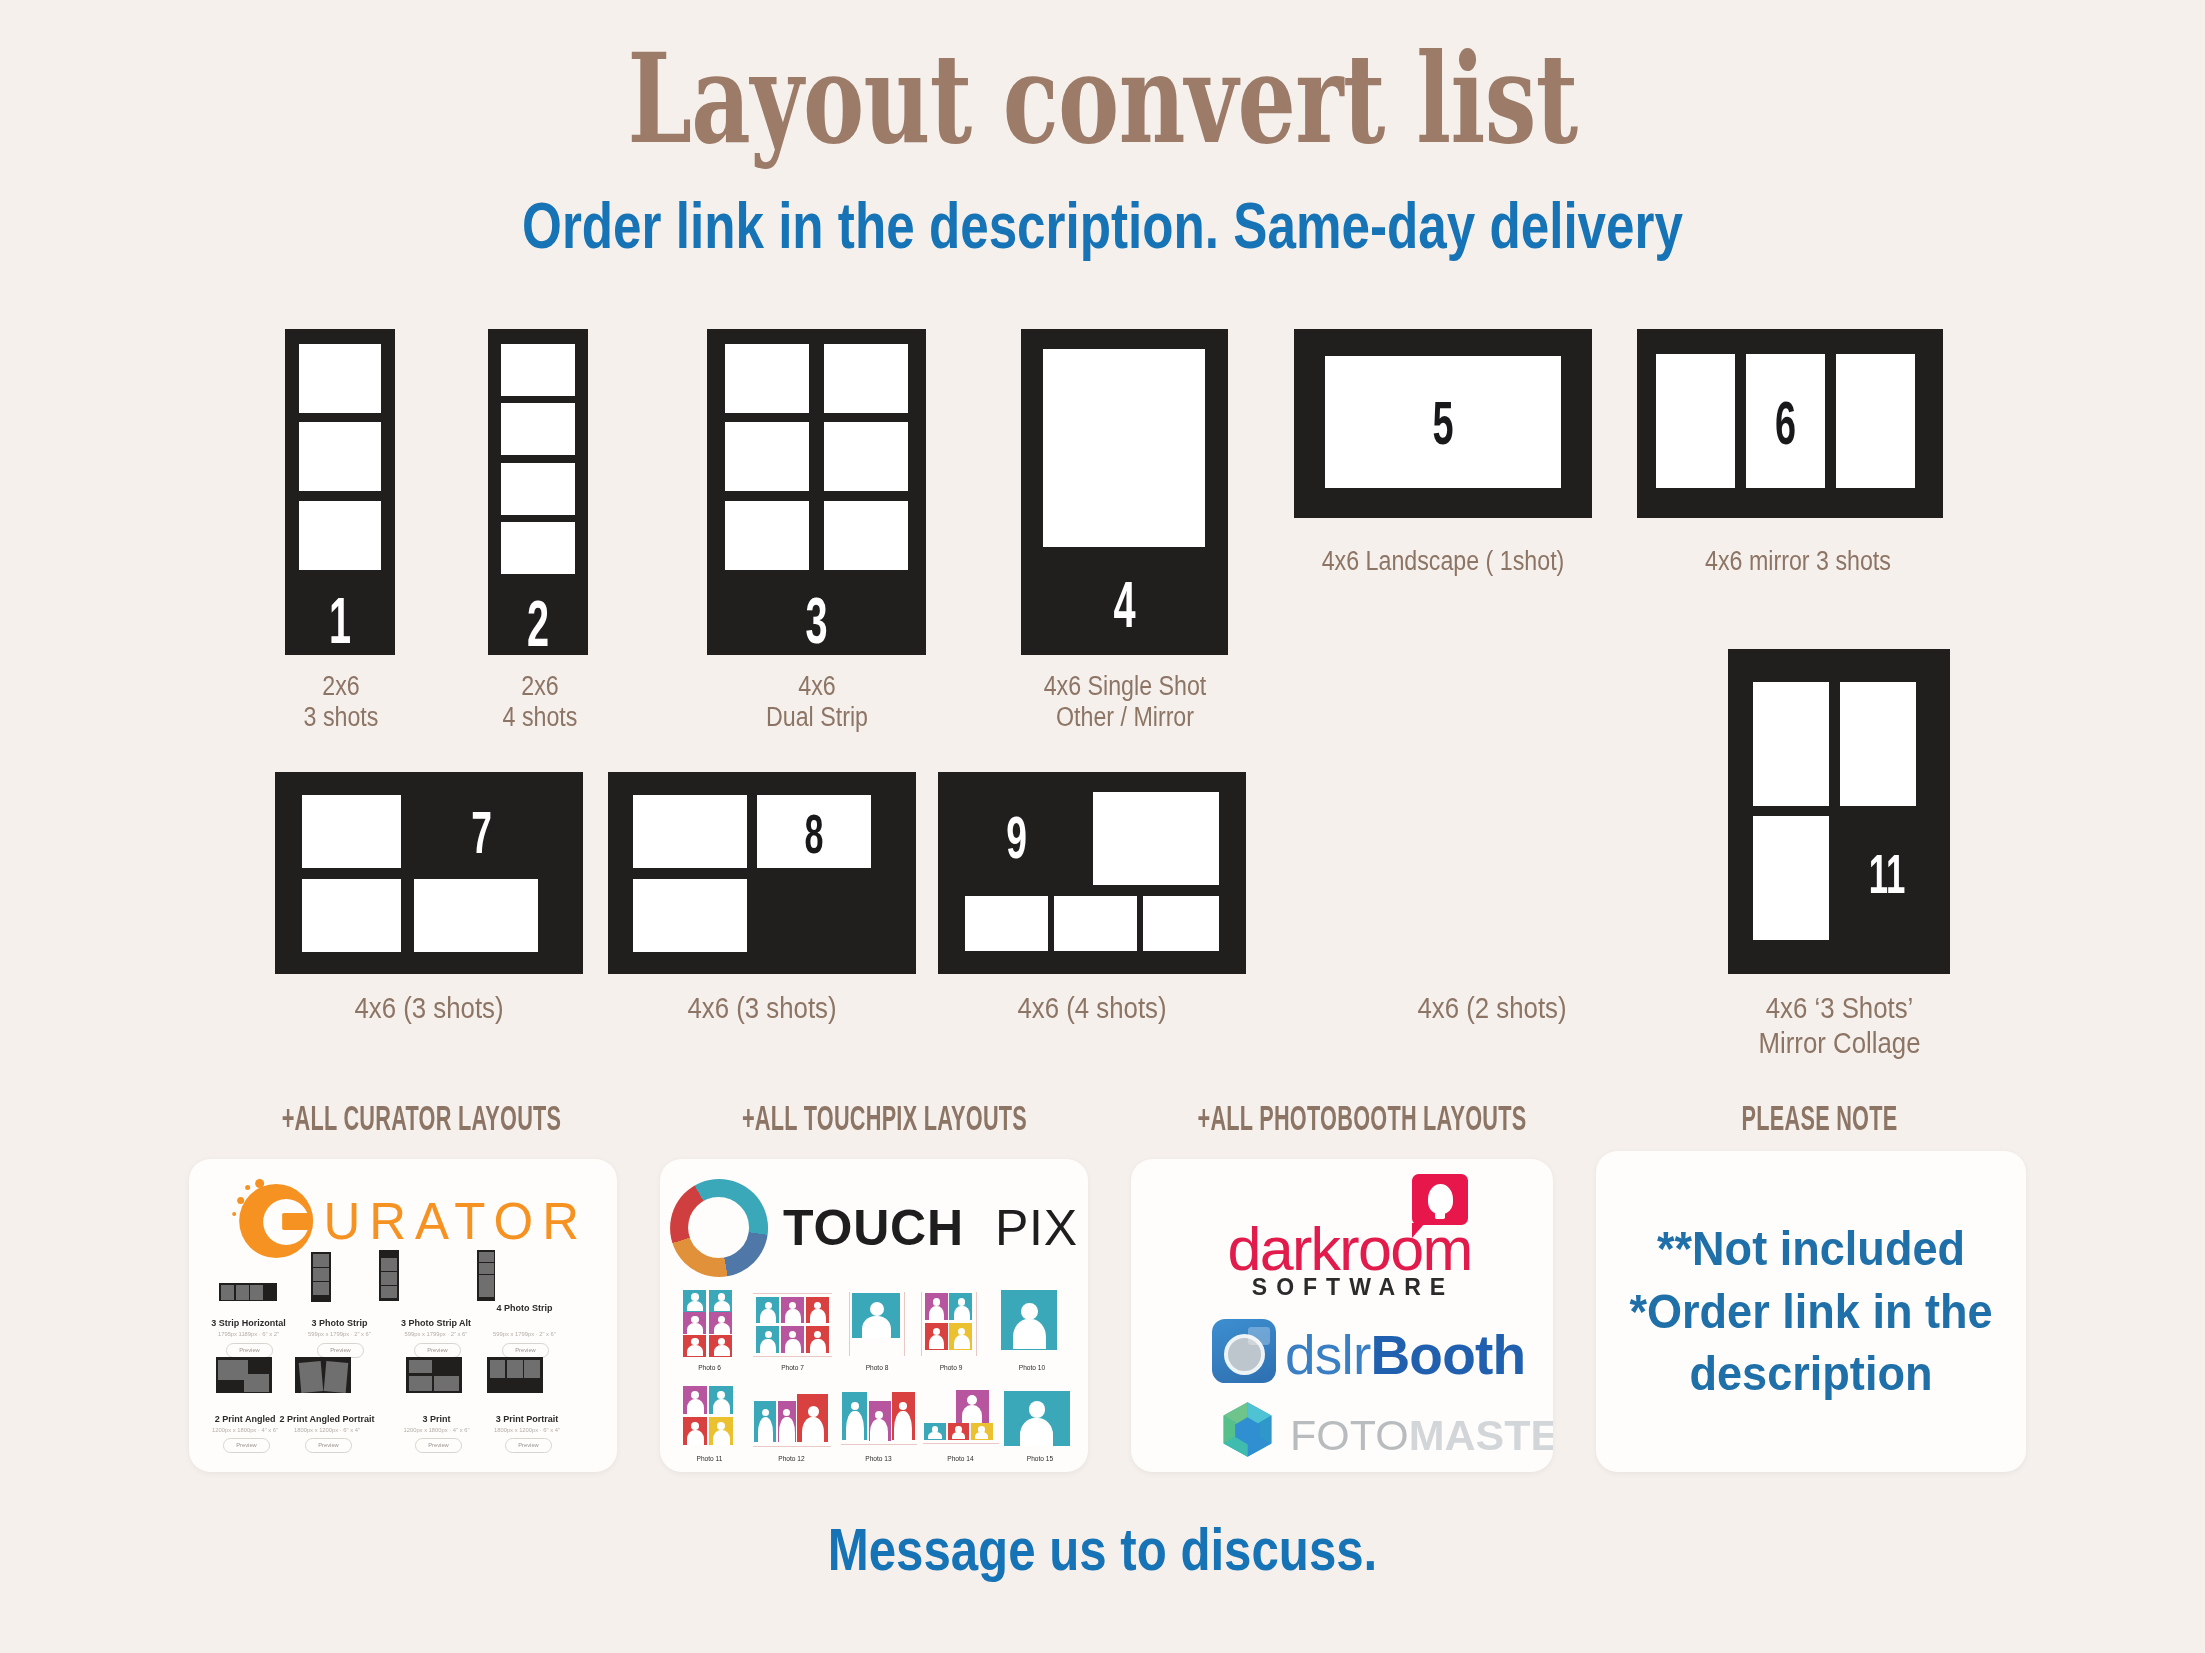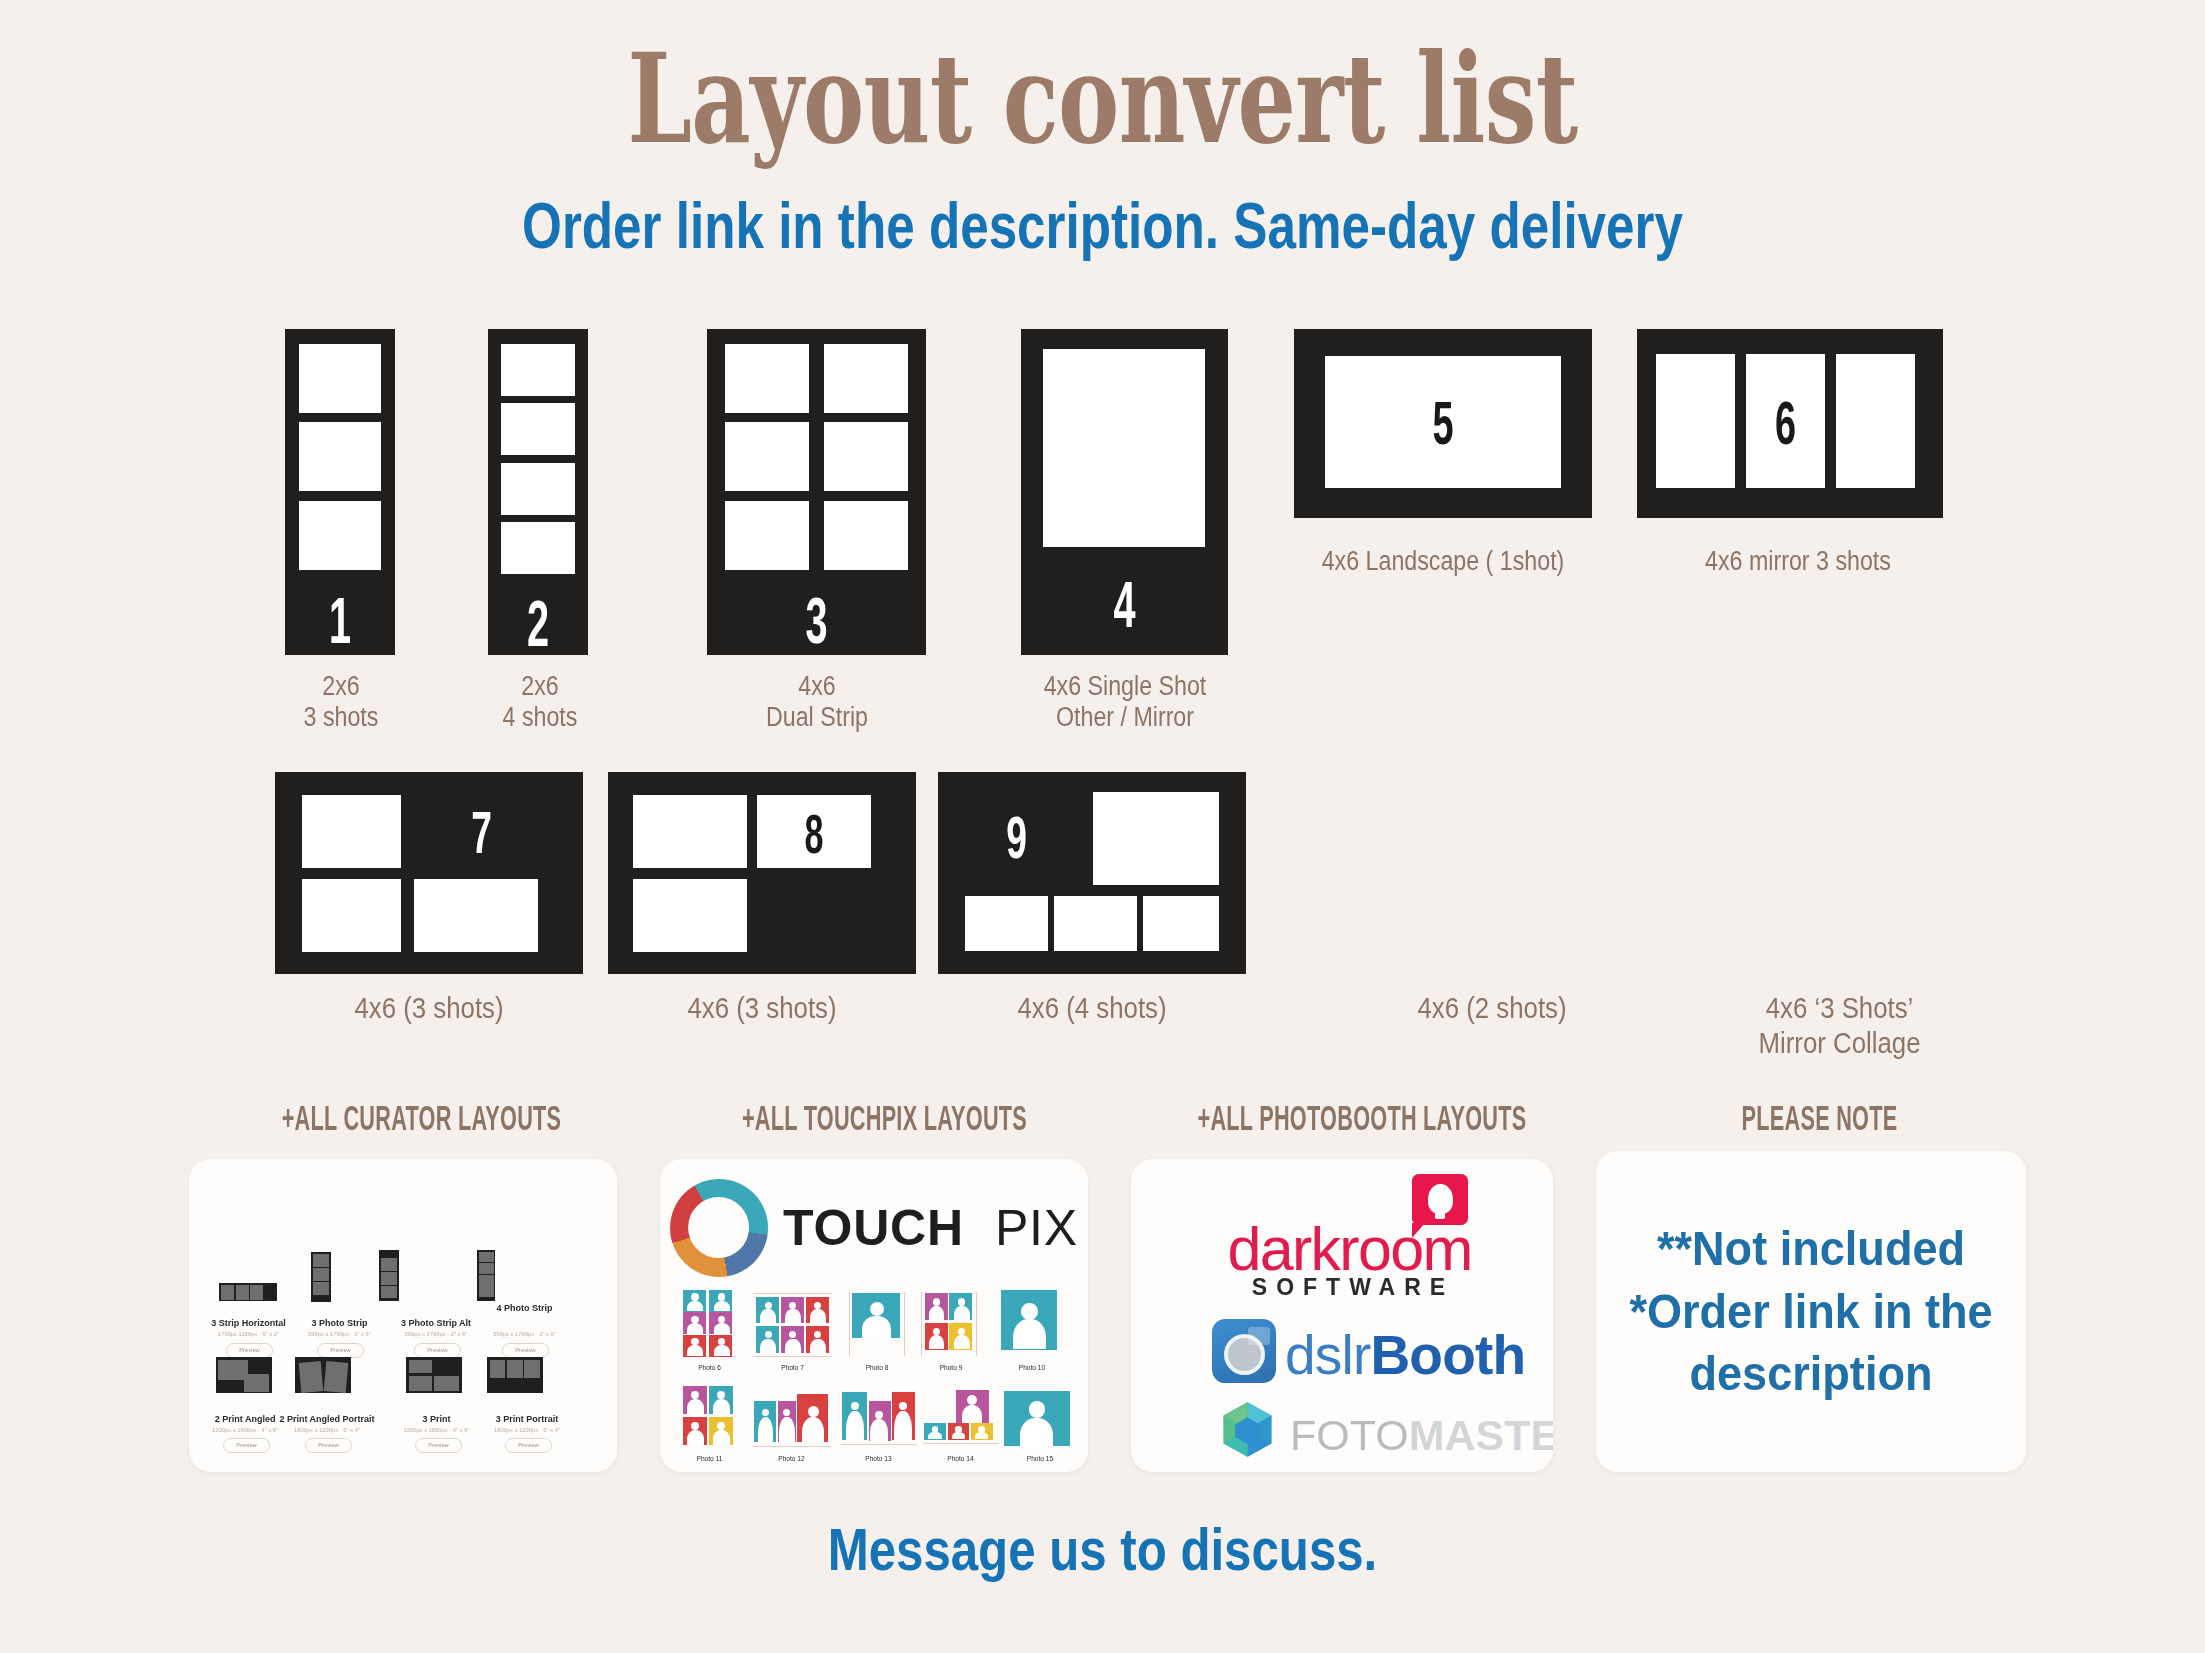--- a/index.html
+++ b/index.html
@@ -248,30 +248,50 @@
     <div class="slot" style="left:155px;top:20px;width:126px;height:93px;"></div>
     <div class="slot" style="left:26.5px;top:124px;width:83px;height:55px;"></div>
     <div class="slot" style="left:116px;top:124px;width:83px;height:55px;"></div>
     <div class="slot" style="left:205px;top:124px;width:76px;height:55px;"></div>
     <div class="num" style="left:33px;top:36px;width:91px;font-size:60px;">9</div>
   </div>
   <div class="caption" style="left:938px;top:991px;width:308px;font-size:30px;">4x6 (4 shots)</div>
 
   <div class="caption" style="left:1340px;top:991px;width:304px;font-size:30px;">4x6 (2 shots)</div>
 
+  <div class="lay" style="left:1728px;top:649px;width:222px;height:325px;">
+    <div class="frame"></div>
+    <div class="slot" style="left:25px;top:33px;width:76px;height:124px;"></div>
+    <div class="slot" style="left:112px;top:33px;width:76px;height:124px;"></div>
+    <div class="slot" style="left:25px;top:167px;width:76px;height:124px;"></div>
+    <div class="num" style="left:122px;top:197px;width:74px;font-size:56px;">11</div>
+  </div>
   <div class="caption" style="left:1703px;top:991px;width:273px;font-size:30px;">4x6 ‘3 Shots’
 Mirror Collage</div>
 
   <div class="sec-head" style="left:190px;top:1100px;width:463px;">+ALL CURATOR LAYOUTS</div>
   <div class="sec-head" style="left:653px;top:1100px;width:463px;">+ALL TOUCHPIX LAYOUTS</div>
   <div class="sec-head" style="left:1100px;top:1100px;width:513px;">+ALL PHOTOBOOTH LAYOUTS</div>
   <div class="sec-head" style="left:1596px;top:1100px;width:447px;">PLEASE NOTE</div>
 
   <div class="card" style="left:189px;top:1159px;width:428px;height:313px;">
 
+    <div class="cur-logo">
+      <div class="cur-c">
+        <div class="cur-ring"></div>
+        <div class="cur-cut"></div>
+        <div class="cur-bar"></div>
+        <div class="dot" style="left:5px;top:20px;width:7.4px;height:7.4px;"></div>
+        <div class="dot" style="left:13.2px;top:8.3px;width:5px;height:5px;"></div>
+        <div class="dot" style="left:23px;top:1.7px;width:9px;height:9px;"></div>
+        <div class="dot" style="left:36px;top:10px;width:5px;height:5px;"></div>
+        <div class="dot" style="left:0px;top:35px;width:4.1px;height:4.1px;"></div>
+      </div>
+      <div class="cur-word">URATOR</div>
+    </div>
 
     <div class="cur-thumb" style="left:30px;top:109px;">
       <div class="ct-box" style="left:0;top:15px;width:58px;height:18px;"></div>
       <div class="ct-cell" style="left:1.7px;top:16.5px;width:13.2px;height:15px;"></div>
       <div class="ct-cell" style="left:16.5px;top:16.5px;width:13.2px;height:15px;"></div>
       <div class="ct-cell" style="left:31px;top:16.5px;width:13.2px;height:15px;"></div>
     </div>
     <div class="ct-label" style="left:15px;top:159px;width:89px;">3 Strip Horizontal</div>
     <div class="ct-sub" style="left:15px;top:172px;width:89px;">1795px 1189px · 6" x 2"</div>
     <div class="ct-btn" style="left:37px;top:184px;width:45px;">

